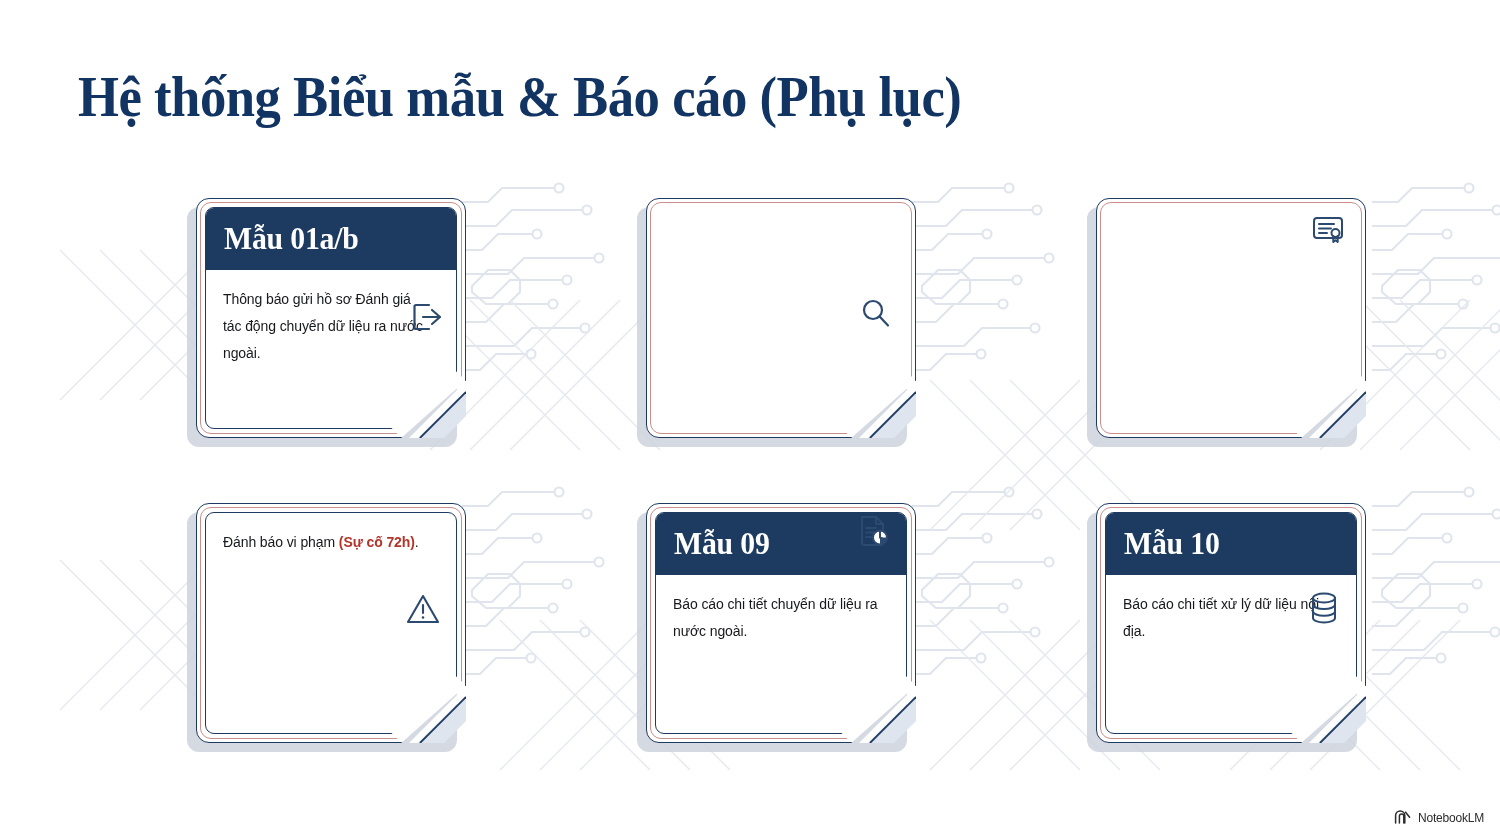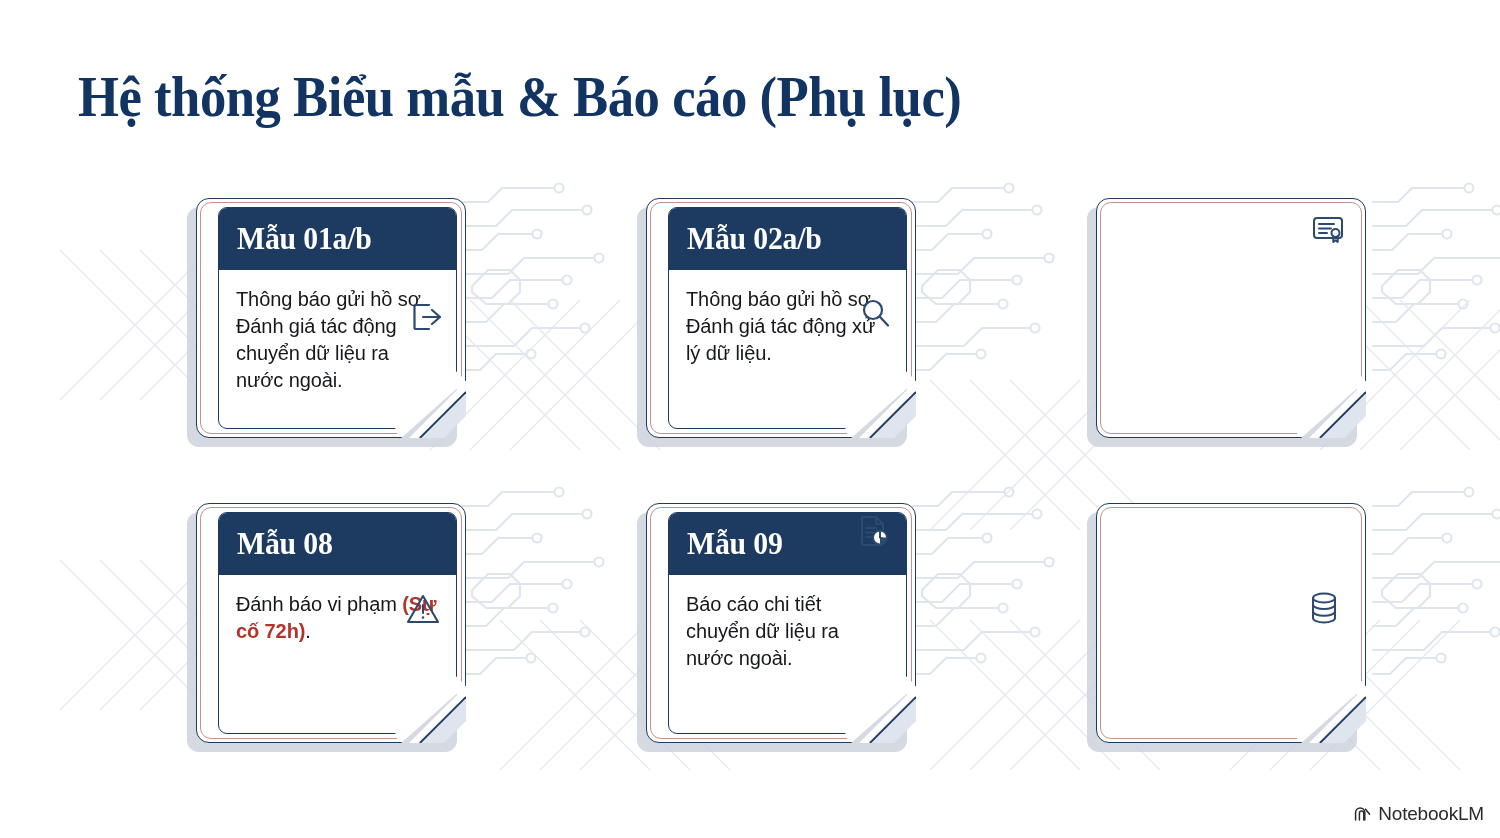--- a/index.html
+++ b/index.html
@@ -103,21 +103,20 @@
     top: 9px;
     right: 9px;
     bottom: 9px;
     border-radius: 9px;
     border: 1.8px solid #1d3a61;
     background: #ffffff;
     box-sizing: border-box;
     overflow: hidden;
     -webkit-clip-path: polygon(0 0, 100% 0, 100% 74%, 74% 100%, 0 100%);
     clip-path: polygon(0 0, 100% 0, 100% 74%, 74% 100%, 0 100%);
-    margin-left: 13px;
   }
 
   .card-header {
     height: 62px;
     background: #1d3a61;
     display: flex;
     align-items: center;
     padding-left: 18px;
     box-sizing: border-box;
   }
@@ -133,21 +132,21 @@
   }
 
   .card-body {
     position: relative;
     padding: 16px 16px 0 17px;
     height: calc(100% - 62px);
     box-sizing: border-box;
   }
   .card-text {
     font-family: "Liberation Sans", sans-serif;
-    font-size: 20px;
+    font-size: 14px;
     line-height: 27px;
     color: #16181c;
     max-width: 205px;
     letter-spacing: -0.1px;
   }
   .card-text .accent-red {
     color: #b4342a;
     font-weight: bold;
   }
 
@@ -179,21 +178,21 @@
     position: absolute;
     right: 16px;
     bottom: 13px;
     display: flex;
     align-items: center;
     gap: 7px;
     color: #2b2b2b;
   }
   #watermark-label {
     font-family: "Liberation Sans", sans-serif;
-    font-size: 19px;
+    font-size: 12px;
     letter-spacing: -0.2px;
   }
 </style>
 </head>
 <body>
 
 <svg id="bg-layer" viewBox="0 0 1500 838" xmlns="http://www.w3.org/2000/svg">
   <defs>
     <g id="circuit-fan">
       <path d="M0,6 L26,6 L40,-8 L92,-8"></path>
@@ -272,30 +271,20 @@
       <path d="M62 5 L62 14 L14 62 L5 62 Z" fill="#ffffff"></path>
       <path d="M16 62 L62 16 L62 40 L40 62 Z" fill="#dfe5ee"></path>
       <path d="M16 62 L62 16" stroke="#1d3a61" stroke-width="1.8" fill="none"></path>
     </svg>
   </div>
 
   <div class="card">
     <div class="card-shadow"></div>
     <div class="card-frame"></div>
     <div class="card-accent"></div>
-    <div class="card-inner">
-      <div class="card-header">
-        <span class="card-header-text">Mẫu 02a/b</span>
-      </div>
-      <div class="card-body">
-        <div class="card-text">
-          <span>Thông báo gửi hồ sơ Đánh giá tác động xử lý dữ liệu.</span><span class="accent-red"></span><span></span>
-        </div>
-      </div>
-    </div>
     <svg class="card-icon icon-search" width="34" height="34" viewBox="0 0 34 34" fill="none" stroke="#2c4a70" stroke-width="2.2" stroke-linecap="round">
       <circle cx="15" cy="14" r="9"></circle>
       <path d="M21.6 20.6 L30 29.5"></path>
     </svg>
     <svg class="card-fold" viewBox="0 0 62 62" xmlns="http://www.w3.org/2000/svg">
       <path d="M62 5 L62 14 L14 62 L5 62 Z" fill="#ffffff"></path>
       <path d="M16 62 L62 16 L62 40 L40 62 Z" fill="#dfe5ee"></path>
       <path d="M16 62 L62 16" stroke="#1d3a61" stroke-width="1.8" fill="none"></path>
     </svg>
   </div>
@@ -317,23 +306,20 @@
       <path d="M16 62 L62 16 L62 40 L40 62 Z" fill="#dfe5ee"></path>
       <path d="M16 62 L62 16" stroke="#1d3a61" stroke-width="1.8" fill="none"></path>
     </svg>
   </div>
 
   <div class="card">
     <div class="card-shadow"></div>
     <div class="card-frame"></div>
     <div class="card-accent"></div>
     <div class="card-inner">
-      <div class="card-header">
-        <span class="card-header-text">Mẫu 08</span>
-      </div>
       <div class="card-body">
         <div class="card-text">
           <span>Đánh báo vi phạm </span><span class="accent-red">(Sự cố 72h)</span><span>.</span>
         </div>
       </div>
     </div>
     <svg class="card-icon icon-warning" width="34" height="32" viewBox="0 0 34 32" fill="none" stroke="#2c4a70" stroke-width="2.1" stroke-linecap="round" stroke-linejoin="round">
       <path d="M17 3 L32 29 H2 Z"></path>
       <path d="M17 12 V20"></path>
       <circle cx="17" cy="24.5" r="1.3" fill="#2c4a70" stroke="none"></circle>
@@ -373,20 +359,30 @@
       <path d="M62 5 L62 14 L14 62 L5 62 Z" fill="#ffffff"></path>
       <path d="M16 62 L62 16 L62 40 L40 62 Z" fill="#dfe5ee"></path>
       <path d="M16 62 L62 16" stroke="#1d3a61" stroke-width="1.8" fill="none"></path>
     </svg>
   </div>
 
   <div class="card">
     <div class="card-shadow"></div>
     <div class="card-frame"></div>
     <div class="card-accent"></div>
+    <div class="card-inner">
+      <div class="card-header">
+        <span class="card-header-text">Mẫu 10</span>
+      </div>
+      <div class="card-body">
+        <div class="card-text">
+          <span>Báo cáo chi tiết xử lý dữ liệu nội địa.</span><span class="accent-red"></span><span></span>
+        </div>
+      </div>
+    </div>
     <svg class="card-icon icon-database" width="32" height="34" viewBox="0 0 32 34" fill="none" stroke="#2c4a70" stroke-width="2" stroke-linecap="round">
       <ellipse cx="16" cy="7" rx="11" ry="4.5"></ellipse>
       <path d="M5 7 V27 a11 4.5 0 0 0 22 0 V7"></path>
       <path d="M5 13.6 a11 4.5 0 0 0 22 0"></path>
       <path d="M5 20.3 a11 4.5 0 0 0 22 0"></path>
     </svg>
     <svg class="card-fold" viewBox="0 0 62 62" xmlns="http://www.w3.org/2000/svg">
       <path d="M62 5 L62 14 L14 62 L5 62 Z" fill="#ffffff"></path>
       <path d="M16 62 L62 16 L62 40 L40 62 Z" fill="#dfe5ee"></path>
       <path d="M16 62 L62 16" stroke="#1d3a61" stroke-width="1.8" fill="none"></path>

